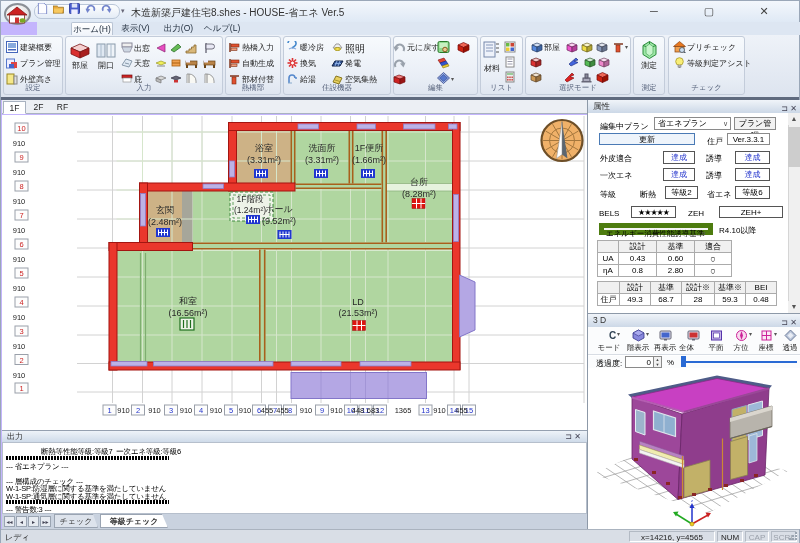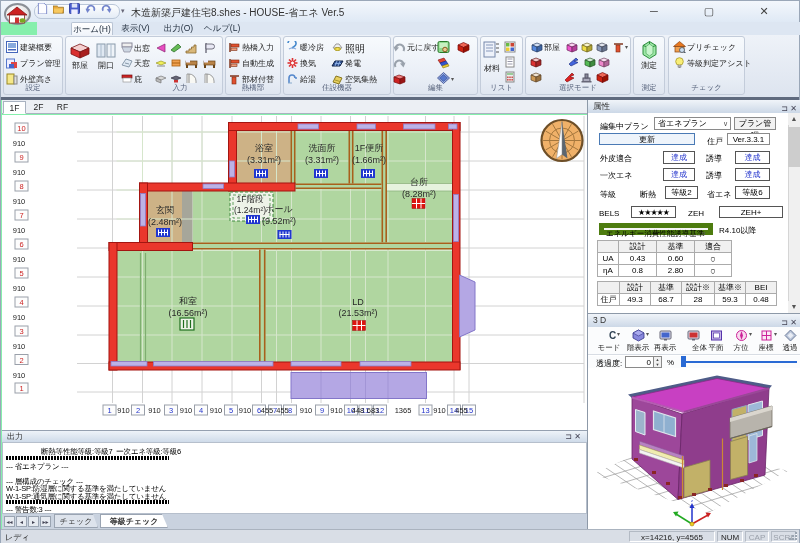--- a/index.html
+++ b/index.html
@@ -1,17 +1,17 @@
 <!DOCTYPE html>
 <html><head>
 <meta charset="utf-8">
 <style>
 * { margin:0; padding:0; box-sizing:border-box; }
 html,body { width:800px; height:543px; overflow:hidden; font-family:"Liberation Sans", sans-serif; }
-#win { position:absolute; left:0; top:0; width:800px; height:543px; background:#86efac; border:1px solid #9aa7b8; }
+#win { position:absolute; left:0; top:0; width:800px; height:543px; background:#c4b5fd; border:1px solid #9aa7b8; }
 .abs { position:absolute; }
 
 #titlebar { position:absolute; left:0; top:0; width:798px; height:21px; background:linear-gradient(#f3f7fc,#dfe9f5); }
 #appbtn { position:absolute; left:3px; top:2px; width:27px; height:22px; border-radius:50%; background:radial-gradient(circle at 40% 35%, #ffffff, #e8e8e8 60%, #c8c8c8); border:2px solid #8a8f96; }
 #qat { position:absolute; left:33px; top:3px; width:86px; height:15px; border:1px solid #b9c6d8; border-radius:7px; background:linear-gradient(#fdfefe,#e4ecf6); }
 .qico { position:absolute; top:2px; width:11px; height:11px; }
 #wtitle { position:absolute; left:130px; top:5px; font-size:10px; color:#333; }
 .winbtn { position:absolute; top:4px; width:14px; height:13px; color:#444; font-size:11px; text-align:center; line-height:12px; }
 
 #tabrow { position:absolute; left:0; top:21px; width:798px; height:13px; background:#dde6f2;margin-left:36px; }
@@ -91,21 +91,21 @@
     <div class="rtab active" style="left:34px;width:42px;">ホーム(H)</div>
     <div class="rtab" style="left:78px;width:41px;">表示(V)</div>
     <div class="rtab" style="left:121px;width:41px;">出力(O)</div>
     <div class="rtab" style="left:164px;width:42px;">ヘルプ(L)</div>
   </div>
 
   <div id="ribbon">
 <div class="rgroup" style="left:2px;width:60px;">
         <div class="glabel">設定</div>
       </div>
-<div class="rgroup" style="left:64px;width:158px;padding-left:36px;">
+<div class="rgroup" style="left:64px;width:158px;">
         <div class="glabel">入力</div>
       </div>
 <div class="rgroup" style="left:224px;width:56px;">
         <div class="glabel">熱橋部</div>
       </div>
 <div class="rgroup" style="left:282px;width:108px;">
         <div class="glabel">住設機器</div>
       </div>
 <div class="rgroup" style="left:479px;width:43px;">
         <div class="glabel">リスト</div>
@@ -852,21 +852,21 @@
           <rect x="1" y="2" width="11" height="8" rx="1" fill="#dde" stroke="#667"></rect>
           <rect x="2.5" y="3.5" width="8" height="5" fill="#4466cc"></rect>
           <rect x="5" y="10" width="3" height="1.5" fill="#667"></rect>
         </svg></div>
 <div class="abs" style="left:63px;top:243px;width:28px;text-align:center;font-size:7.5px;color:#222;">再表示</div>
 <div class="abs" style="left:99px;top:229px;line-height:0;"><svg width="13" height="13" viewBox="0 0 13 13">
           <rect x="1" y="2" width="11" height="8" rx="1" fill="#dde" stroke="#667"></rect>
           <rect x="2.5" y="3.5" width="8" height="5" fill="#cc3333"></rect>
           <rect x="5" y="10" width="3" height="1.5" fill="#667"></rect>
         </svg></div>
-<div class="abs" style="left:91px;top:243px;width:28px;text-align:right;font-size:7.5px;color:#222;">全体</div>
+<div class="abs" style="left:91px;top:243px;width:28px;text-align:left;font-size:7.5px;color:#222;">全体</div>
 <div class="abs" style="left:122px;top:229px;line-height:0;"><svg width="13" height="13" viewBox="0 0 13 13">
           <rect x="1.5" y="2" width="10" height="9" fill="#c8b8e8" stroke="#5533aa"></rect>
           <rect x="3.5" y="4" width="6" height="5" fill="#fff" stroke="#5533aa" stroke-width="0.7"></rect>
         </svg></div>
 <div class="abs" style="left:114px;top:243px;width:28px;text-align:center;font-size:7.5px;color:#222;">平面</div>
 <div class="abs" style="left:147px;top:229px;line-height:0;"><svg width="13" height="13" viewBox="0 0 13 13">
           <circle cx="6.5" cy="6.5" r="5" fill="#f8d8ee" stroke="#cc2299"></circle>
           <polygon points="6.5,2 8,6.5 6.5,11 5,6.5" fill="#cc2299"></polygon>
         </svg></div>
 <div class="abs" style="left:139px;top:243px;width:28px;text-align:center;font-size:7.5px;color:#222;">方位</div>

